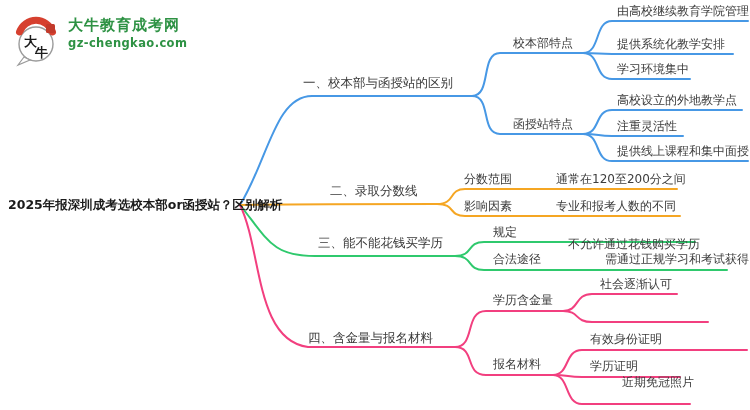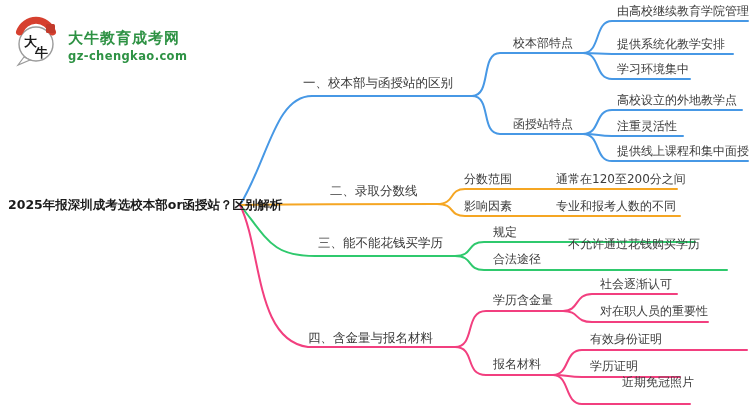--- a/index.html
+++ b/index.html
@@ -7,21 +7,21 @@
     position:relative;width:750px;height:410px;background:#ffffff;overflow:hidden;
     font-family:"DejaVu Sans","Liberation Sans",sans-serif;
   }
   #wires{position:absolute;left:0;top:0;width:750px;height:410px;}
   #wires path{fill:none;stroke-width:2;stroke-linecap:round;}
   .node{position:absolute;white-space:nowrap;font-size:12px;color:#3c3c3c;line-height:1.15;}
   .lvl1{font-size:12.5px;color:#383838;}
   .root-label{position:absolute;left:8px;top:197px;font-size:12.5px;font-weight:bold;color:#1b1b1b;white-space:nowrap;}
   
   .logo{position:absolute;left:13px;top:15px;display:flex;align-items:flex-start;gap:7px;cursor:pointer;}
-  .logo-text{display:flex;flex-direction:column;margin-top:14px;}
+  .logo-text{display:flex;flex-direction:column;margin-top:1px;}
   .logo-title{font-size:15px;font-weight:bold;letter-spacing:1px;}
   .logo-subtitle{font-size:11.5px;font-weight:bold;letter-spacing:0.4px;margin-top:1px;}
 </style>
 </head>
 <body>
 
 <div id="stage">
 
   <div class="logo">
     <svg width="48" height="52" viewBox="0 0 48 52">
@@ -91,23 +91,23 @@
   <div class="node lvl1" style="left:330px;top:184px;">二、录取分数线</div>
   <div class="node" style="left:464px;top:173px;">分数范围</div>
   <div class="node" style="left:556px;top:173px;">通常在120至200分之间</div>
   <div class="node" style="left:464px;top:200px;">影响因素</div>
   <div class="node lvl1" style="left:318px;top:236px;">三、能不能花钱买学历</div>
 
   <div class="node" style="left:556px;top:200px;">专业和报考人数的不同</div>
   <div class="node" style="left:493px;top:226px;">规定</div>
   <div class="node" style="left:568px;top:226px;margin-top:12px;">不允许通过花钱购买学历</div>
   <div class="node" style="left:493px;top:253px;">合法途径</div>
+  <div class="node" style="left:605px;top:253px;">需通过正规学习和考试获得</div>
 
   <div class="node lvl1" style="left:308px;top:331px;">四、含金量与报名材料</div>
   <div class="node" style="left:493px;top:294px;">学历含金量</div>
   <div class="node" style="left:600px;top:278px;">社会逐渐认可</div>
-  <div class="node" style="left:600px;top:305px;">对在职人员的重要性</div>
   <div class="node" style="left:493px;top:358px;">报名材料</div>
   <div class="node" style="left:590px;top:333px;">有效身份证明</div>
   <div class="node" style="left:590px;top:360px;">学历证明</div>
   <div class="node" style="left:590px;top:376px;margin-left:32px;">近期免冠照片</div>
 
 </div>
 
 </body></html>

